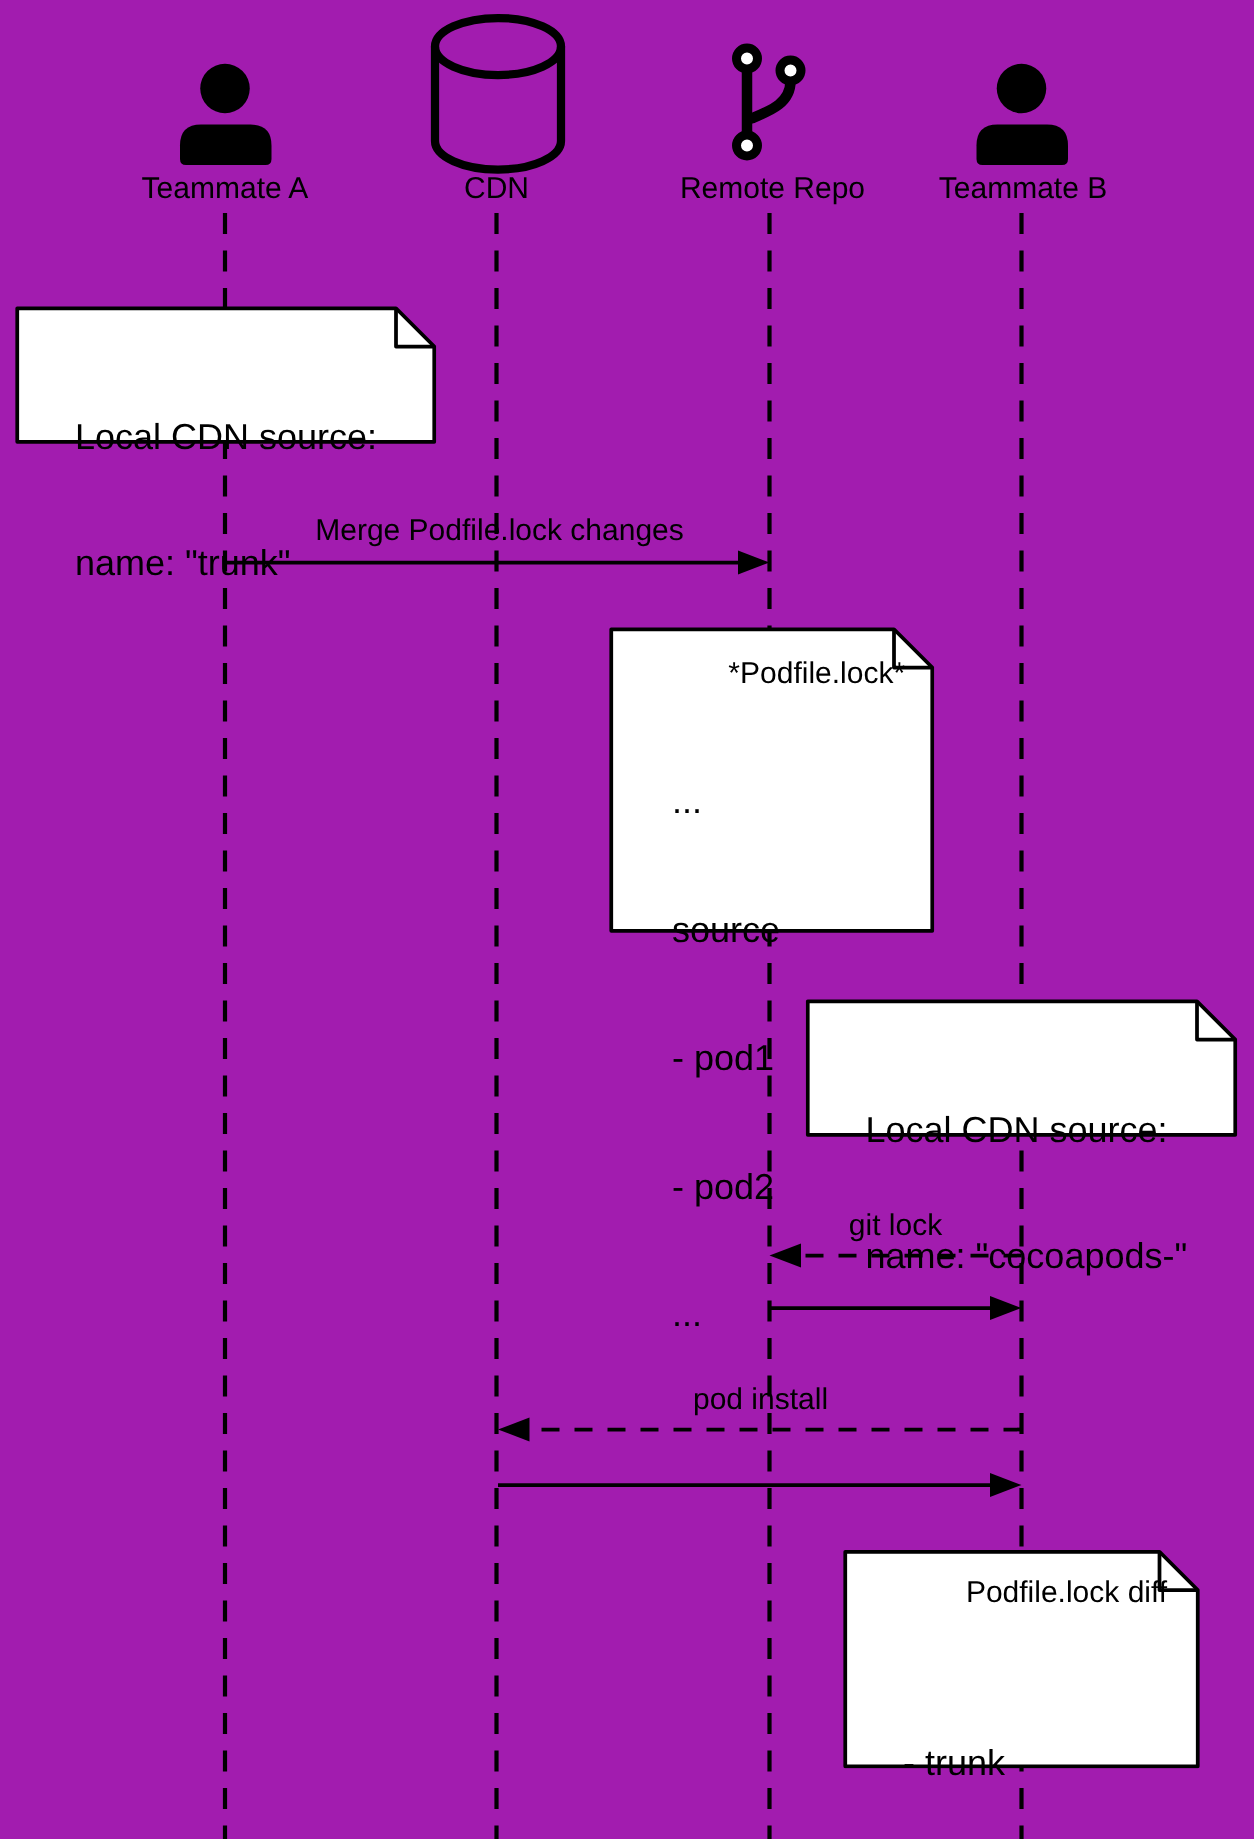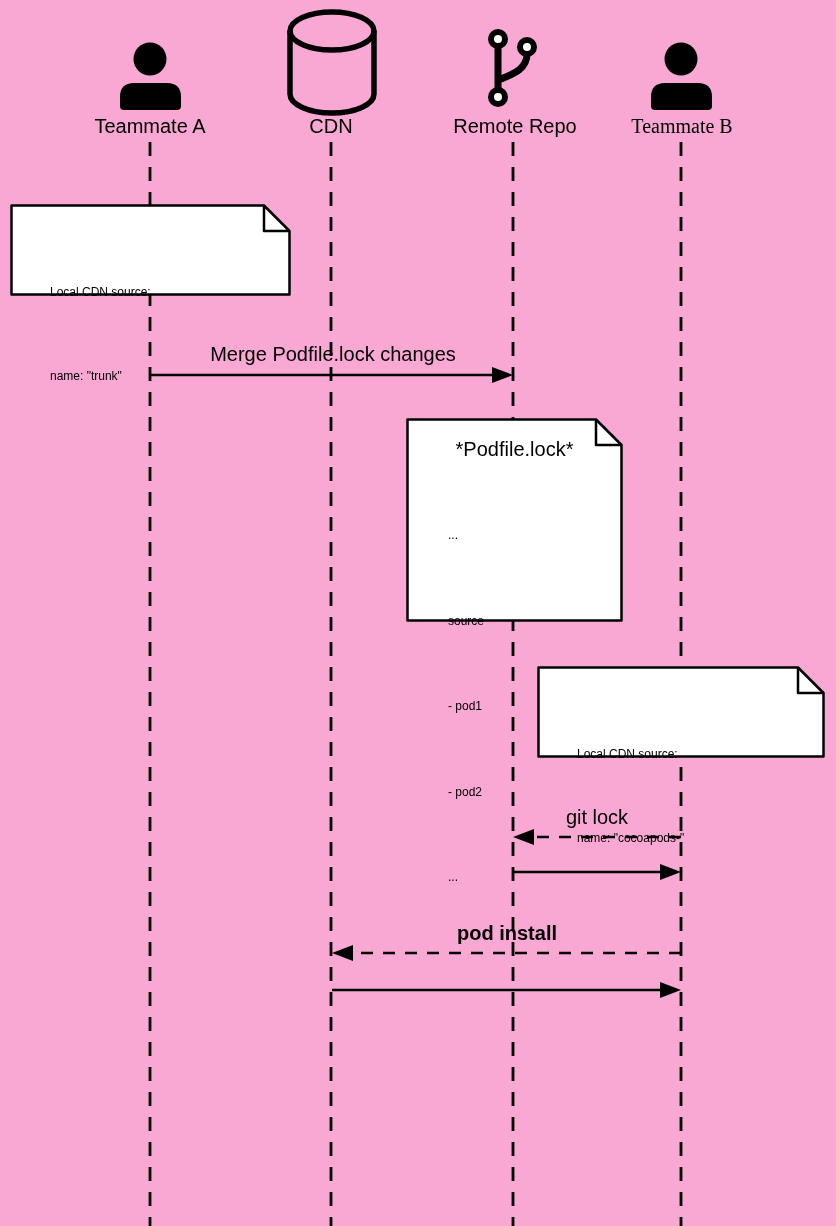--- a/index.html
+++ b/index.html
@@ -5,21 +5,21 @@
   html, body {
     margin: 0; padding: 0;
     background: #ffffff;
     font-family: "Liberation Sans", sans-serif;
     color: #000000;
   }
   .canvas {
     position: relative;
     width: 836px;
     height: 1226px;
-    background: #f9a8d4;
+    background: #a21caf;
     overflow: hidden;
   }
   .layer {
     position: absolute;
     left: 0; top: 0;
   }
   .lifeline {
     stroke: #000000;
     stroke-width: 2.8;
     stroke-dasharray: 14 11;
@@ -64,32 +64,33 @@
     stroke-linejoin: round;
   }
   .note-foldline {
     fill: none;
     stroke: #000000;
     stroke-width: 2.5;
     stroke-linejoin: round;
   }
   .note-text {
     position: absolute;
-    font-size: 12px;
+    font-size: 24px;
     line-height: 28px;
     white-space: pre;
   }
   .note-title {
     position: absolute;
     left: 0;
     width: 100%;
     text-align: center;
     font-size: 20px;
     line-height: 28px;
     white-space: pre;
+    padding-left: 30px;
   }
   .lh285 { line-height: 28.5px; }
 </style>
 </head>
 <body>
 
 <div class="canvas">
 
   <svg class="layer" width="836" height="1226" viewBox="0 0 836 1226">
 
@@ -143,25 +144,25 @@
 
     <g>
       <line class="msg" x1="332" y1="990" x2="662" y2="990"></line>
       <path class="head" d="M681,990 L660,982 L660,998 Z"></path>
     </g>
   </svg>
 
   <div class="lbl" style="left:150px; top:114px;">Teammate A</div>
   <div class="lbl" style="left:331px; top:114px;text-align:right;">CDN</div>
   <div class="lbl" style="left:515px; top:114px;text-align:right;">Remote Repo</div>
-  <div class="lbl" style="left:682px; top:114px;font-family:Liberation Serif, serif;">Teammate B</div>
+  <div class="lbl" style="left:682px; top:114px;">Teammate B</div>
 
   <div class="lbl" style="left:333px; top:342px;">Merge Podfile.lock changes</div>
   <div class="lbl" style="left:597px; top:805px;">git lock</div>
-  <div class="lbl" style="left:507px; top:921px;font-weight:bold;">pod install</div>
+  <div class="lbl" style="left:507px; top:921px;">pod install</div>
 
   <div class="note" style="left:10px; top:204px; width:281px; height:92px;">
     <svg width="281" height="92" viewBox="0 0 281 92">
       <path class="note-outline" d="M1.5,1.5 L254,1.5 L279.5,27 L279.5,90.5 L1.5,90.5 Z"></path>
       <path class="note-foldline" d="M254,1.5 L254,27 L279.5,27"></path>
     </svg>
     <div class="note-text" style="left:40px; top:18px;">
       <div>Local CDN source:</div>
       <div>name: "trunk"</div>
     </div>
@@ -186,14 +187,25 @@
     <svg width="288" height="92" viewBox="0 0 288 92">
       <path class="note-outline" d="M1.5,1.5 L261,1.5 L286.5,27 L286.5,90.5 L1.5,90.5 Z"></path>
       <path class="note-foldline" d="M261,1.5 L261,27 L286.5,27"></path>
     </svg>
     <div class="note-text" style="left:40px; top:18px;">
       <div>Local CDN source:</div>
       <div>name: "cocoapods-"</div>
     </div>
   </div>
 
+  <div class="note" style="left:562px; top:1033px; width:238px; height:146px;">
+    <svg width="238" height="146" viewBox="0 0 238 146">
+      <path class="note-outline" d="M1.5,1.5 L211,1.5 L236.5,27 L236.5,144.5 L1.5,144.5 Z"></path>
+      <path class="note-foldline" d="M211,1.5 L211,27 L236.5,27"></path>
+    </svg>
+    <div class="note-title" style="top:15px;">Podfile.lock diff</div>
+    <div class="note-text" style="left:40px; top:73px;">
+      <div>- trunk</div>
+      
+    </div>
+  </div>
 
 </div>
 
 </body></html>

